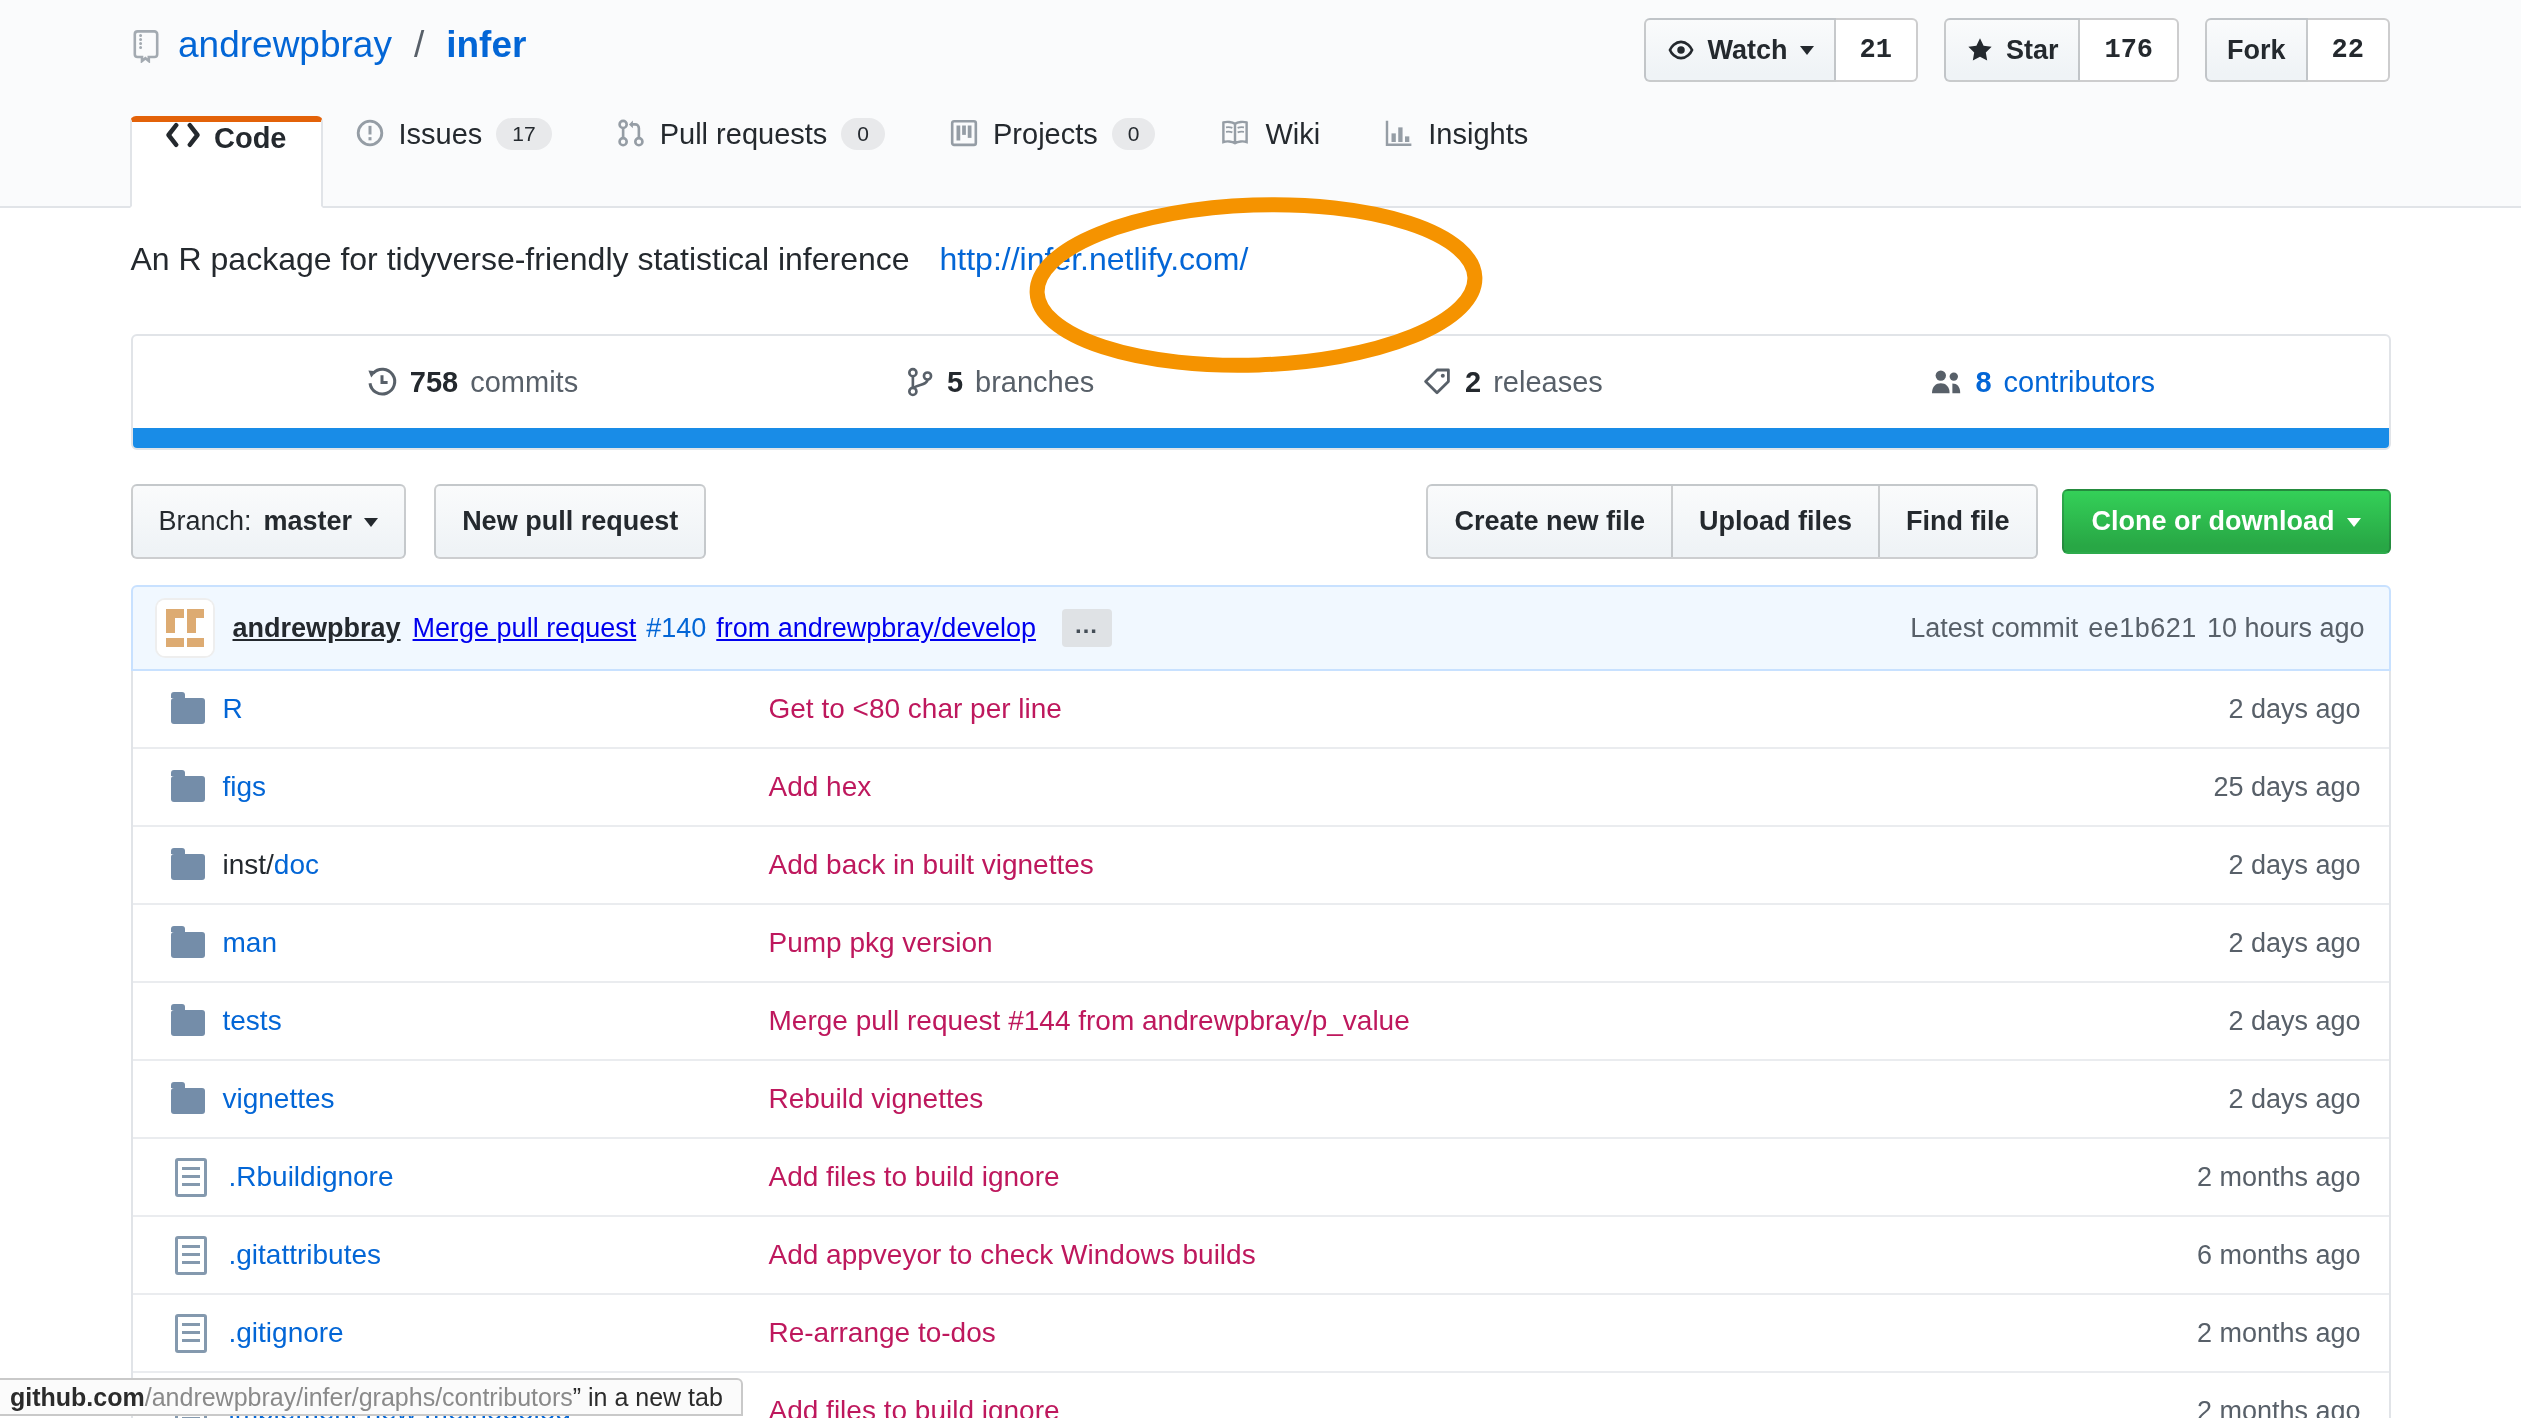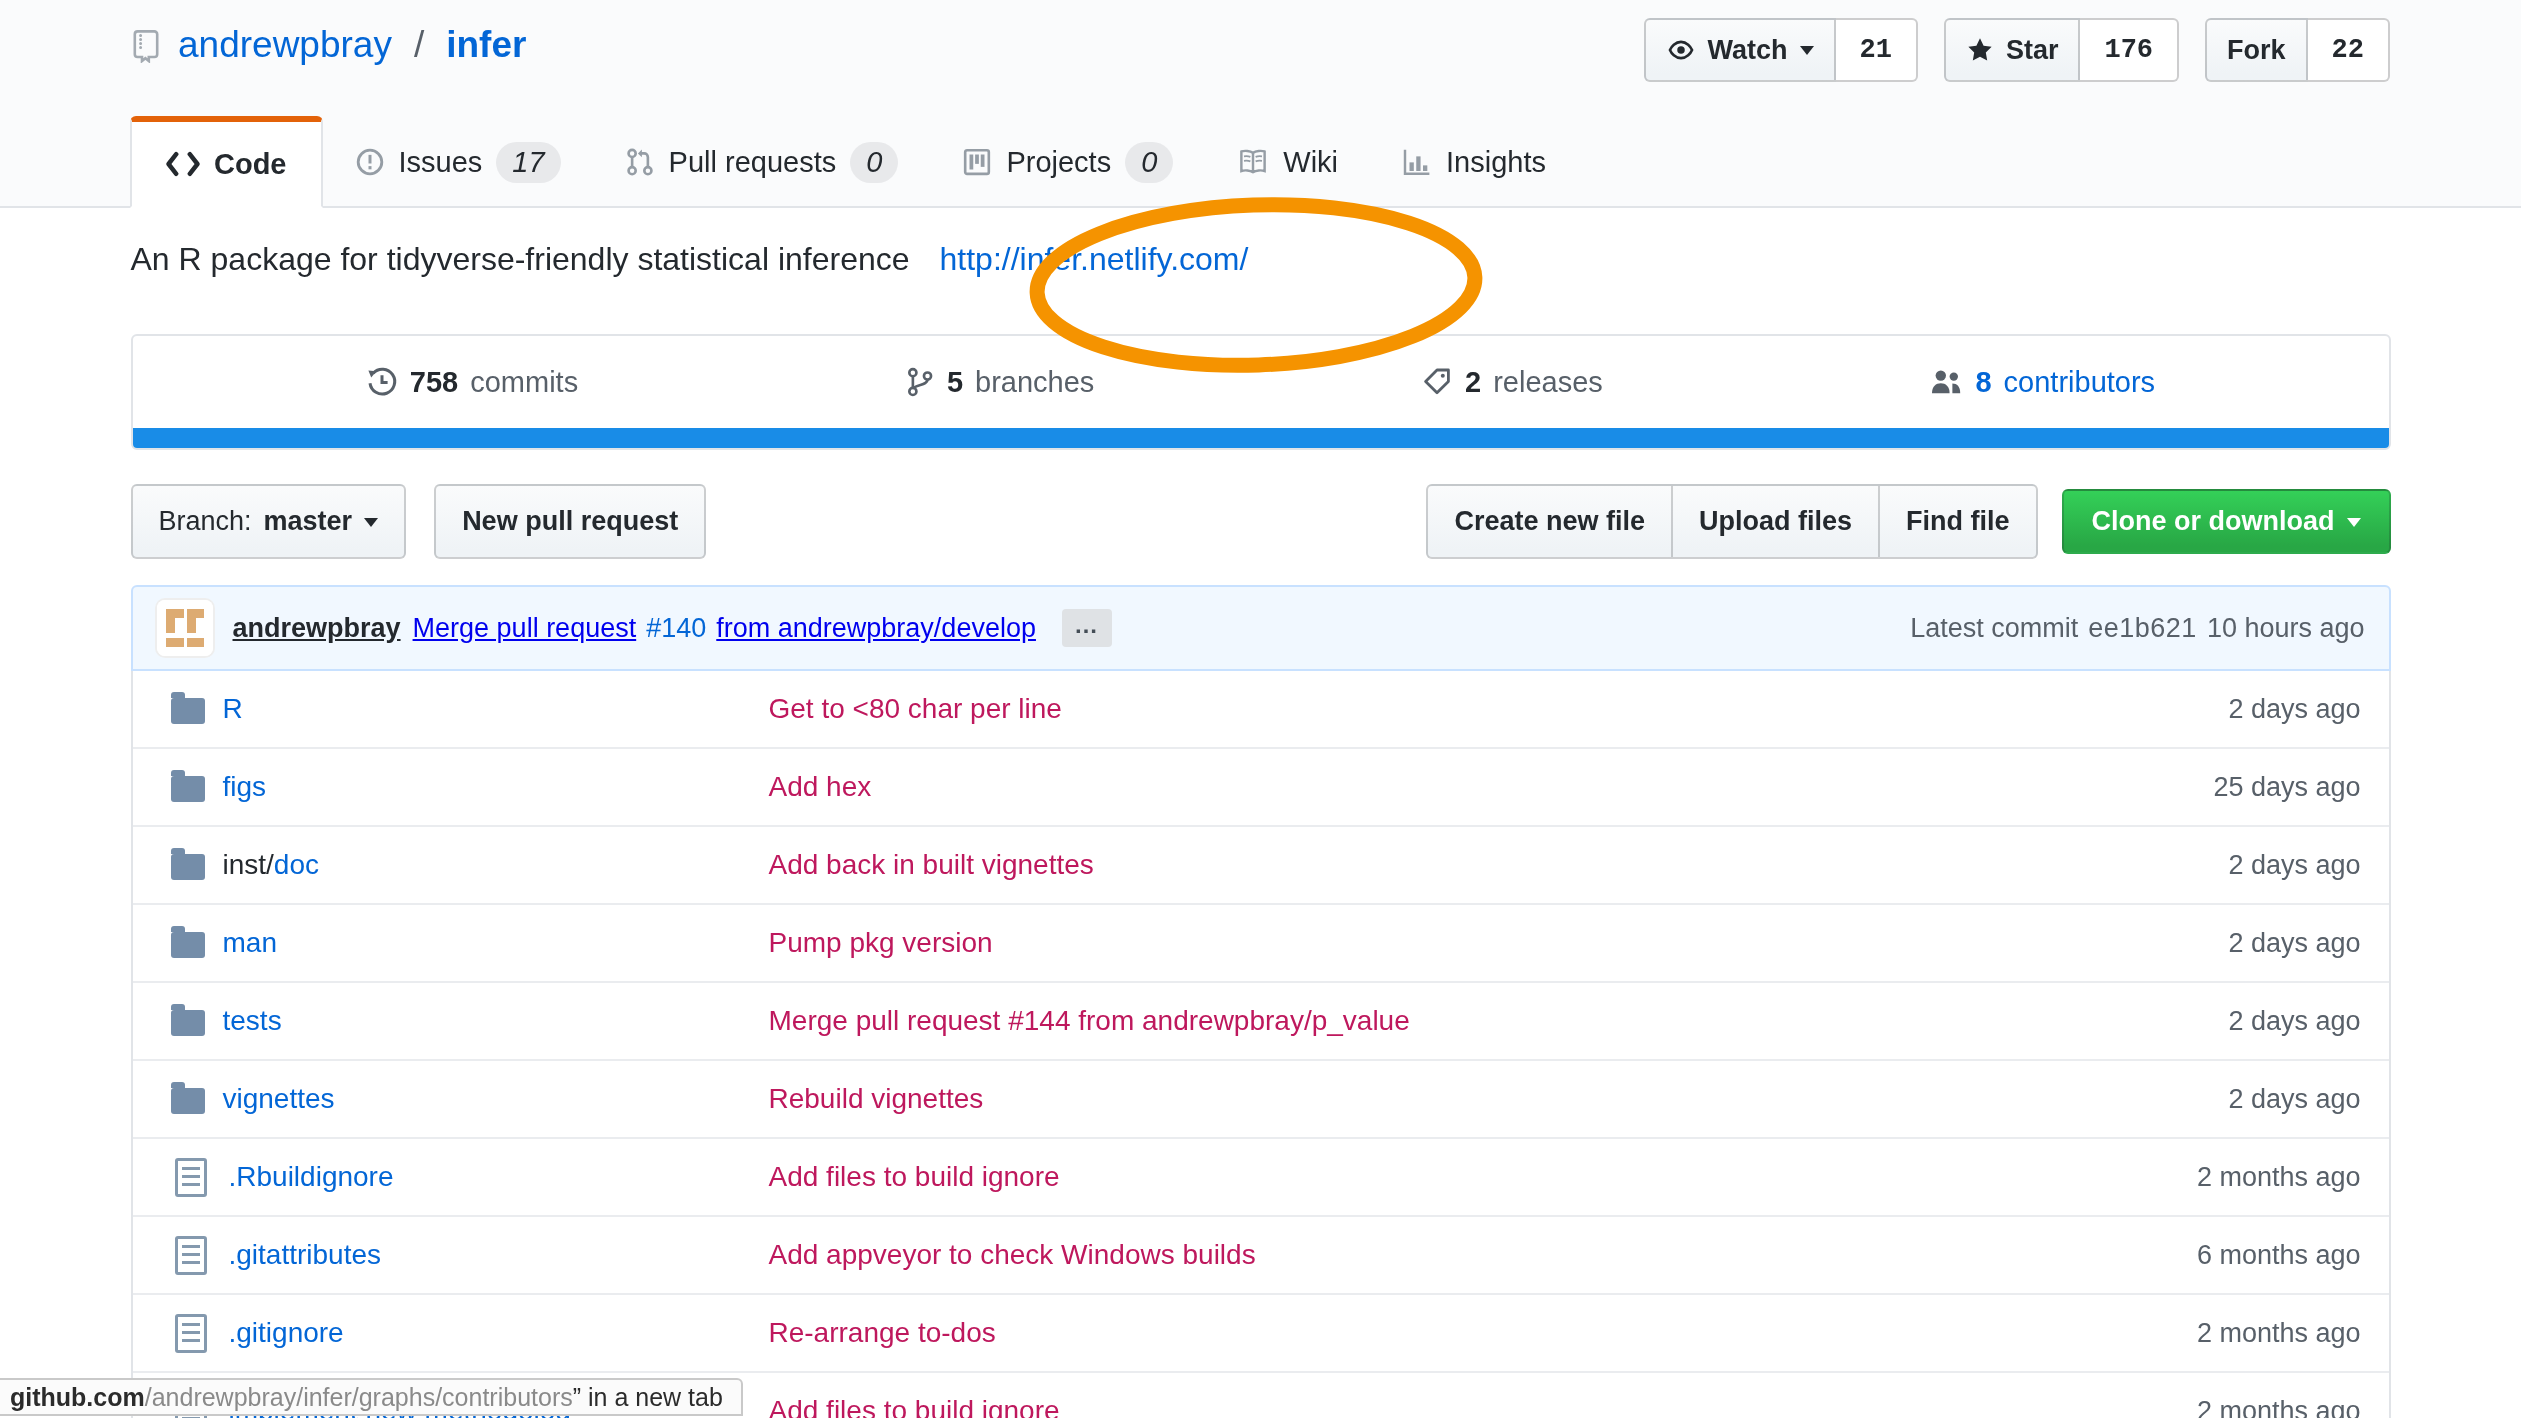--- a/index.html
+++ b/index.html
@@ -26,28 +26,28 @@
     font-family:inherit;font-size:27px;font-weight:700;color:#24292e;
     display:inline-flex;align-items:center;gap:12px;line-height:1;
     border:2px solid rgba(27,31,35,.22);padding:16px 20px;background:linear-gradient(-180deg,#fafbfc,#eff3f6 90%);
   }
   .btn-main{border-radius:6px 0 0 6px;}
   .btn-count{border-radius:0 6px 6px 0;border-left:0;background:#fff;padding:6px 24px;font-family:Liberation Mono, monospace;}
   .caret{width:0;height:0;border:7px solid transparent;border-top:9px solid currentColor;margin-top:8px;display:inline-block;}
 
   
   .tabs{position:absolute;left:130px;bottom:-2px;display:flex;height:92px;}
-  .tab{display:flex;align-items:center;gap:14px;padding:0 30px;font-size:29px;color:#24292e;border:2px solid transparent;}
+  .tab{display:flex;align-items:flex-start;gap:14px;padding:0 30px;font-size:29px;color:#24292e;border:2px solid transparent;}
   .tab .ticon{color:#959da5;display:inline-flex;}
   .tab.active{
     background:#fff;border-color:#e1e4e8;border-bottom:2px solid #fff;border-top:6px solid #e36209;
     border-radius:6px 6px 0 0;font-weight:700;padding:0 34px;
   }
   .tab.active .ticon{color:#24292e;}
-  .pill{background:rgba(27,31,35,.08);border-radius:22px;padding:4px 16px;font-size:29px;font-weight:400;color:#24292e;font-style:italic;}
+  .pill{background:rgba(27,31,35,.08);border-radius:22px;padding:4px 16px;font-size:21px;font-weight:400;color:#24292e;}
 
   
   .description{margin-top:33px;font-size:32px;color:#24292e;display:flex;align-items:center;}
   .desc-link{color:#0366d6;text-decoration:none;margin-left:30px;}
   .annotation{position:absolute;left:1019px;top:190px;pointer-events:none;z-index:6;}
 
   
   .stats-box{margin-top:56px;border:2px solid #e1e4e8;border-radius:6px;}
   .stats-row{display:flex;justify-content:space-around;align-items:center;height:92px;padding:0 70px;}
   .stat{display:flex;align-items:center;gap:12px;font-size:29px;color:#586069;text-decoration:none;}

